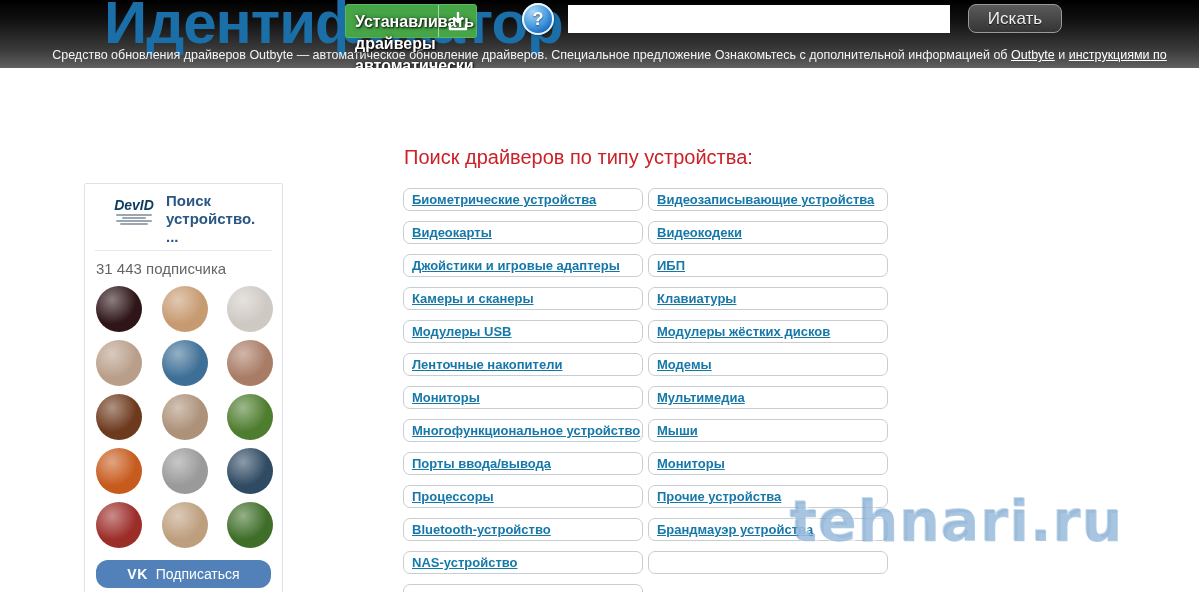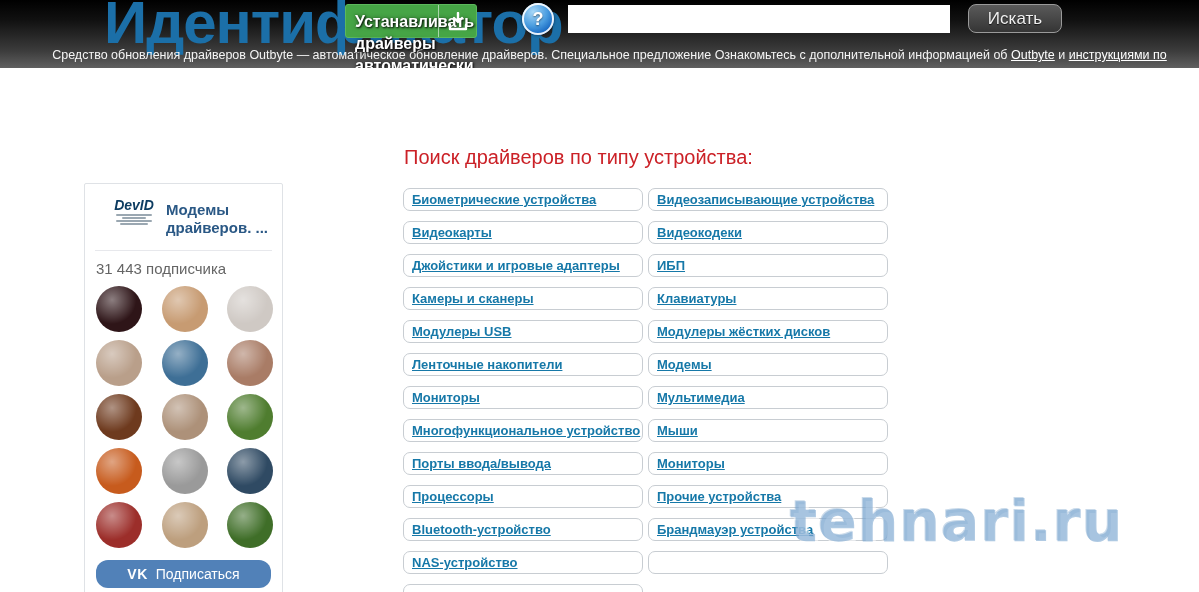--- a/index.html
+++ b/index.html
@@ -140,21 +140,21 @@
     <div class="vk-head">
       <div class="vk-logo">
         <div class="logo-word">DevID</div>
         <div class="logo-caption">
             <i></i>
             <i style="margin:1px 10px;"></i>
             <i></i>
             <i style="margin:1px 8px;"></i>
           </div>
       </div>
-      <div class="vk-title">Модемы драйверов. ...</div>
+      <div class="vk-title">Поиск устройство. ...</div>
     </div>
     <div class="vk-divider"></div>
     <div class="vk-subs">31 443 подписчика</div>
     <div class="vk-avatars">
         <div class="avatar" style="background: radial-gradient(circle at 35% 30%, rgba(255, 255, 255, 0.45), rgba(255, 255, 255, 0) 55%), rgb(46, 21, 24);"></div>
         <div class="avatar" style="background: radial-gradient(circle at 35% 30%, rgba(255, 255, 255, 0.45), rgba(255, 255, 255, 0) 55%), rgb(199, 155, 114);"></div>
         <div class="avatar" style="background: radial-gradient(circle at 35% 30%, rgba(255, 255, 255, 0.45), rgba(255, 255, 255, 0) 55%), rgb(207, 201, 196);"></div>
         <div class="avatar" style="background: radial-gradient(circle at 35% 30%, rgba(255, 255, 255, 0.45), rgba(255, 255, 255, 0) 55%), rgb(185, 159, 138);"></div>
         <div class="avatar" style="background: radial-gradient(circle at 35% 30%, rgba(255, 255, 255, 0.45), rgba(255, 255, 255, 0) 55%), rgb(62, 111, 150);"></div>
         <div class="avatar" style="background: radial-gradient(circle at 35% 30%, rgba(255, 255, 255, 0.45), rgba(255, 255, 255, 0) 55%), rgb(169, 124, 102);"></div>

